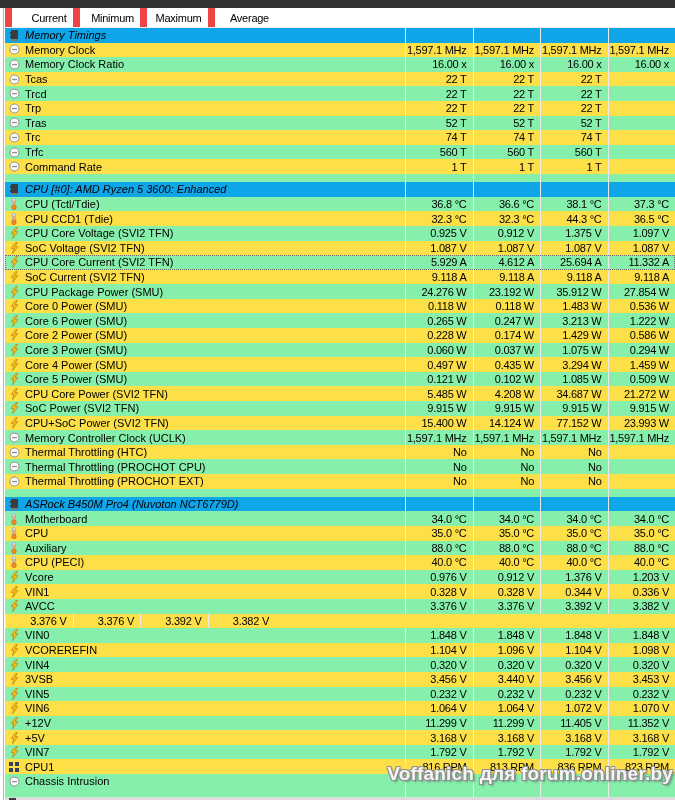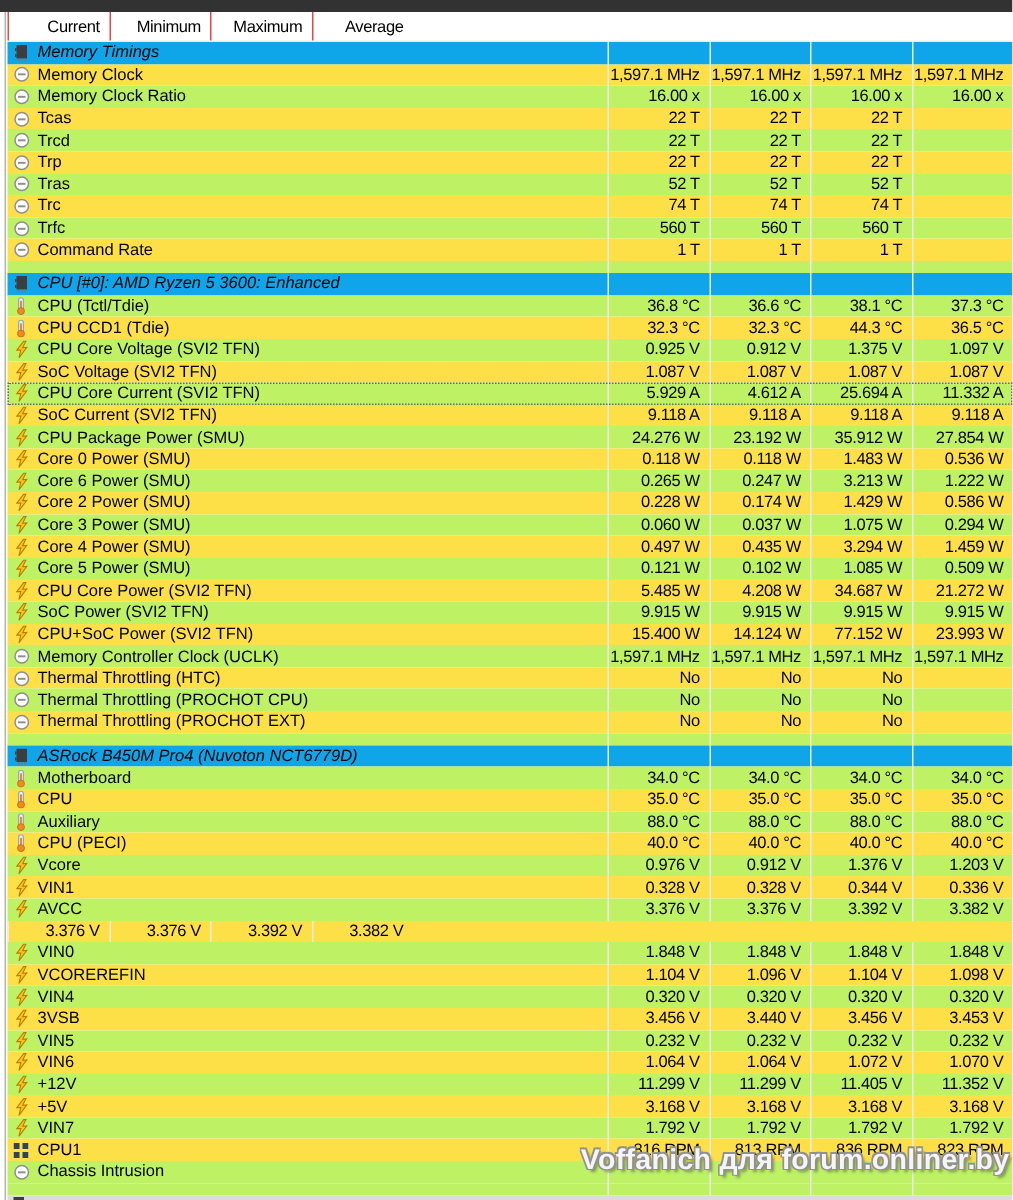--- a/index.html
+++ b/index.html
@@ -16,23 +16,23 @@
   .content { margin-left: 5px; width: 670px; }
 
   .hdr { display: flex; height: 20px; align-items: stretch; background: #fff; border-bottom: 1px solid #ededed; }
   .h-name { flex: 1; display: flex; align-items: center; padding-left: 15px; color: #1a1a1a; }
   .h-val, .cell-val {
     width: 67.5px; flex: 0 0 67.5px;
     display: flex; align-items: center; justify-content: flex-end;
     padding-right: 6px; border-left: 1px solid #ebebeb;
     white-space: nowrap; letter-spacing: -0.25px;
   }
-  .h-val { border-left: 1px solid #ef4444; }
+  .h-val { border-left: 7px solid #ef4444; }
 
-  .row { display: flex; height: 14.6px; align-items: stretch; background: #bef264; }
+  .row { display: flex; height: 14.6px; align-items: stretch; background: #86efac; }
   .row.grey { background: #fde047; }
   .row.section-row { background: #0ea5e9; font-style: italic; }
   .row.selected { outline: 1px dotted #6a6a6a; outline-offset: -1px; justify-content: center; }
   .row.gap { height: 8.2px; }
 
   .cell-name { flex: 1; display: flex; align-items: center; padding-left: 3px; white-space: nowrap; overflow: hidden; }
   .cell-name .icon { flex: 0 0 12px; width: 12px; display: flex; align-items: center; justify-content: center; margin-right: 5px; }
   .cell-name .icon svg { display: block; }
 
   .sliver { height: 3.4px; background: #dcdcdc; position: relative; overflow: hidden; }

